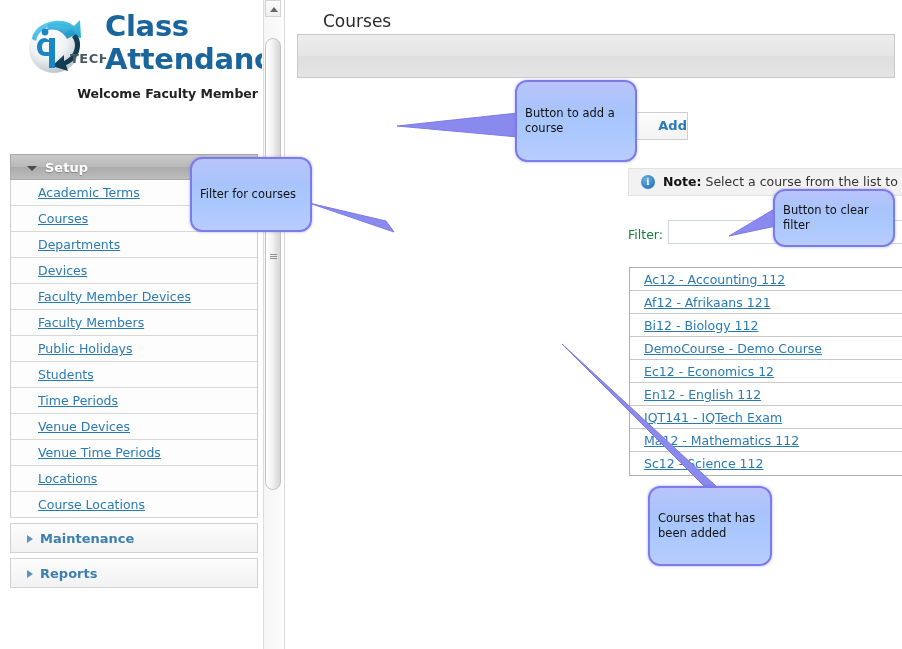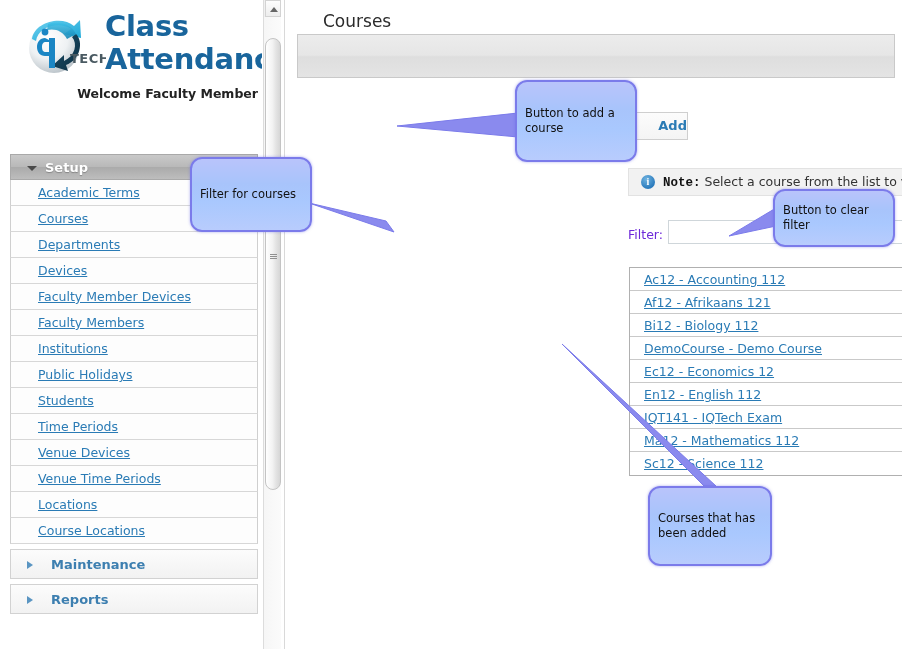--- a/index.html
+++ b/index.html
@@ -114,21 +114,21 @@
   .acc-collapsed {
     height: 30px;
     line-height: 30px;
     margin-top: 5px;
     box-sizing: border-box;
     background: linear-gradient(to bottom, #fcfcfc, #f2f2f2);
     border: 1px solid #d2d2d2;
     color: #3d7fb0;
     font-weight: bold;
     font-size: 13px;
-    padding-left: 40px;
+    padding-left: 29px;
     position: relative;
   }
   .acc-collapsed .tri-r {
     position: absolute;
     left: 16px; top: 11px;
     width: 0; height: 0;
     border-top: 4.5px solid transparent;
     border-bottom: 4.5px solid transparent;
     border-left: 6px solid #5a95c2;
   }
@@ -250,27 +250,27 @@
     text-align: center;
     line-height: 14px;
     font-family: "Liberation Serif", serif;
   }
   #note-text {
     position: absolute;
     left: 34px; top: 0;
     font-size: 12.5px;
     color: #333;
   }
-  #note-text b { color: #111; font-family: Liberation Mono, monospace; }
+  #note-text b { color: #111; }
 
   #filter-label {
     position: absolute;
     left: 338px; top: 227px;
     font-size: 12.5px;
-    color: #6d28d9;
+    color: #15803d;
   }
   #filter-input {
     position: absolute;
     left: 378px; top: 220px;
     width: 258px; height: 24px;
     box-sizing: border-box;
     border: 1px solid #cfd6da;
     background: #fff;
     font-family: inherit;
     font-size: 12.5px;
@@ -382,21 +382,20 @@
       <span class="tri"></span>
       <span>Setup</span>
     </div>
 
     <div class="acc-item"><a>Academic Terms</a></div>
     <div class="acc-item"><a>Courses</a></div>
     <div class="acc-item"><a>Departments</a></div>
     <div class="acc-item"><a>Devices</a></div>
     <div class="acc-item"><a>Faculty Member Devices</a></div>
     <div class="acc-item"><a>Faculty Members</a></div>
-    <div class="acc-item"><a>Institutions</a></div>
     <div class="acc-item"><a>Public Holidays</a></div>
     <div class="acc-item"><a>Students</a></div>
     <div class="acc-item"><a>Time Periods</a></div>
     <div class="acc-item"><a>Venue Devices</a></div>
     <div class="acc-item"><a>Venue Time Periods</a></div>
     <div class="acc-item"><a>Locations</a></div>
     <div class="acc-item"><a>Course Locations</a></div>
 
     <div class="acc-collapsed">
       <span class="tri-r"></span>

